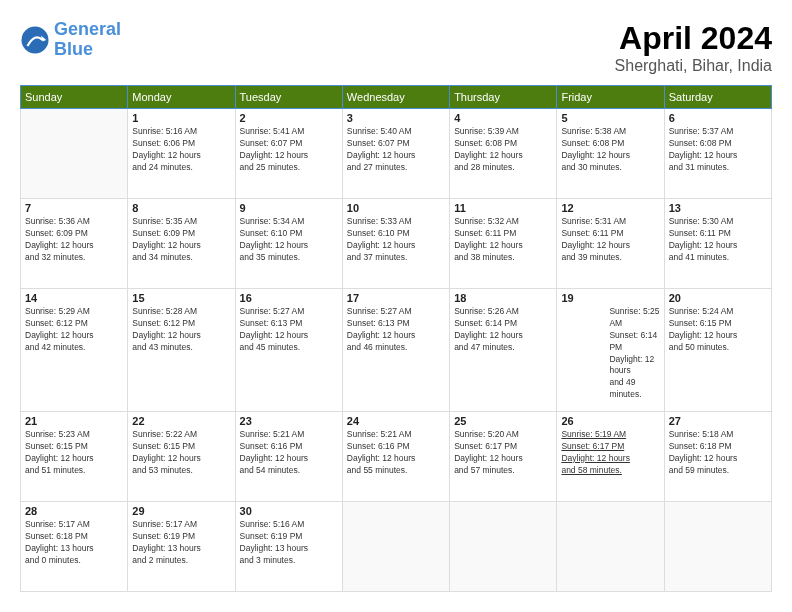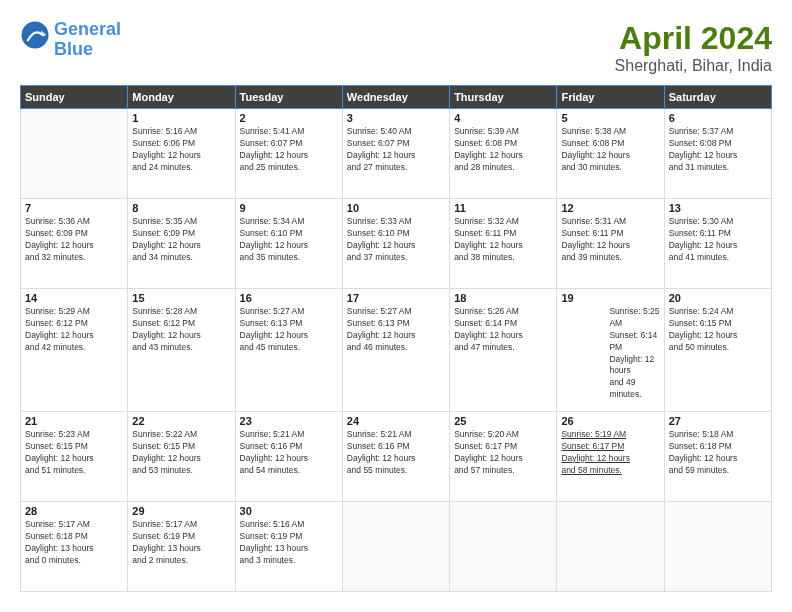--- a/index.html
+++ b/index.html
@@ -18,21 +18,21 @@
       flex-direction: column;
     }
     .header {
       display: flex;
       justify-content: space-between;
       align-items: flex-start;
       margin-bottom: 10px;
     }
     .logo {
       display: flex;
-      align-items: flex-start;
+      align-items: center;
     }
     .logo-text {
       font-size: 18px;
       font-weight: bold;
       color: #1a3a5c;
       line-height: 1.1;
     }
     .logo-text span {
       color: #4a90d9;
     }
@@ -40,38 +40,38 @@
       width: 30px;
       height: 30px;
       margin-right: 4px;
     }
     .title-block {
       text-align: right;
     }
     .month-title {
       font-size: 32px;
       font-weight: bold;
-      color: #4d7c0f;
+      color: #000000;
     }
     .subtitle {
       font-size: 16px;
       color: #555;
     }
     .calendar {
       flex: 1;
       border: 1px solid #ccc;
       border-collapse: collapse;
       width: 100%;
       table-layout: fixed;
     }
     .calendar th {
-      background: #404040;
+      background: #4d7c0f;
       color: #fff;
       font-size: 11px;
-      font-weight: bold;
+      font-weight: normal;
       padding: 5px 4px;
       text-align: left;
       border: 1px solid #4a8cd0;
     }
     .calendar td {
       vertical-align: top;
       padding: 3px 4px;
       border: 1px solid #ddd;
       font-size: 9px;
       color: #333;

